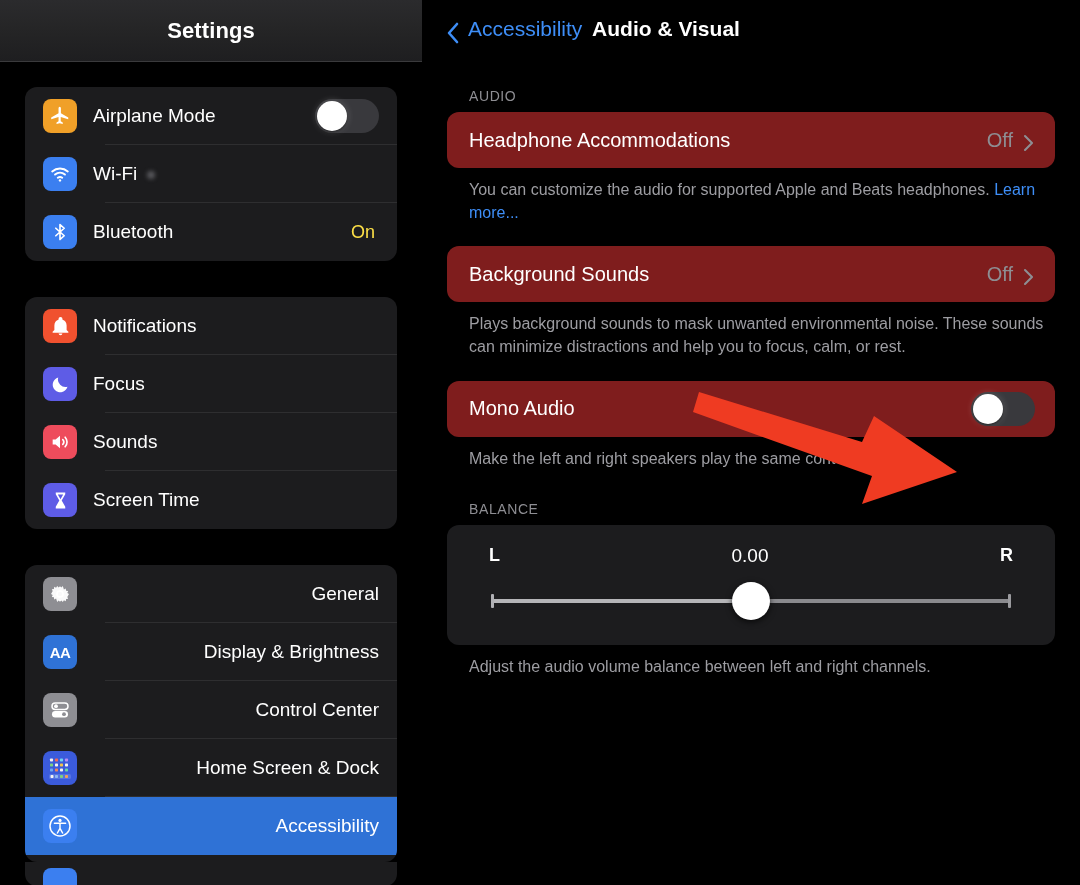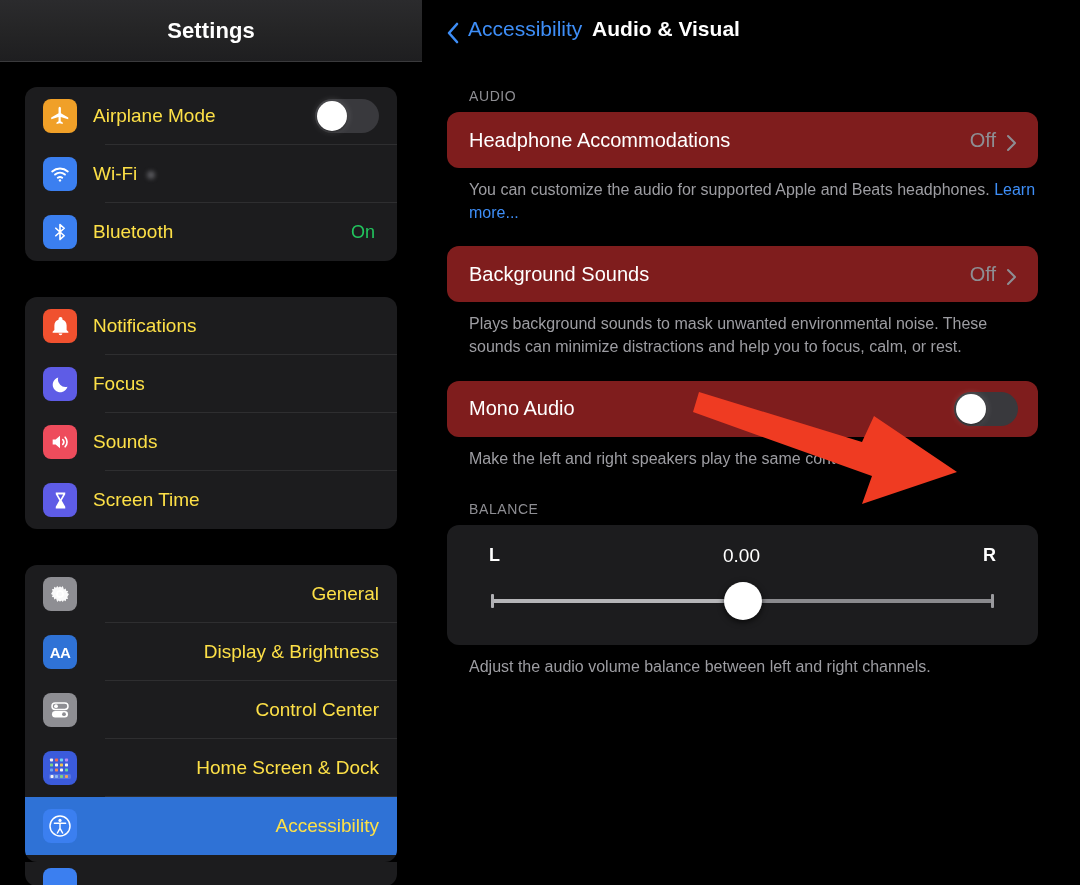--- a/index.html
+++ b/index.html
@@ -59,24 +59,24 @@
 
   .sb-icon {
     width: 34px; height: 34px; border-radius: 8px;
     flex: 0 0 34px;
     display: flex; align-items: center; justify-content: center;
     margin-right: 16px;
     position: relative;
     overflow: hidden;
   }
   .sb-label {
-    font-size: 19px; color: #fde047; flex: 1 1 auto;
+    font-size: 19px; color: #ffffff; flex: 1 1 auto;
     white-space: nowrap;
   }
-  .sb-value { font-size: 18px; color: #22c55e; margin-right: 4px; }
+  .sb-value { font-size: 18px; color: #fde047; margin-right: 4px; }
   .sb-wifi-blur {
     display:inline-block; width:8px; height:8px; border-radius:50%;
     background: rgba(150,150,155,0.5); filter: blur(2px);
     margin-left: 10px; vertical-align: middle;
   }
 
   
   .toggle {
     position: relative;
     width: 64px; height: 34px; border-radius: 17px;
@@ -116,21 +116,21 @@
     cursor: pointer;
   }
   .chev-left { display: inline-block; width: 14px; height: 14px; }
   .dt-title {
     position: absolute; left: 0; right: 0; text-align: center;
     font-size: 21px; font-weight: bold; color: #fff;
     pointer-events: none;
   }
   .dt-title-inner { display:inline-block; margin-left:-170px; }
 
-  .dt-body { padding: 0 42px 0 25px; }
+  .dt-body { padding: 0 25px 0 25px; }
   .section-label {
     font-size: 14px; color: #8e8e93; letter-spacing: 0.6px;
     margin: 30px 0 8px 22px; text-transform: uppercase;
   }
   .dt-card {
     background: #7f1d1d; border-radius: 12px; overflow: hidden;
   }
   .dt-row {
     display: flex; align-items: center;
     height: 56px; padding: 0 20px 0 22px;

